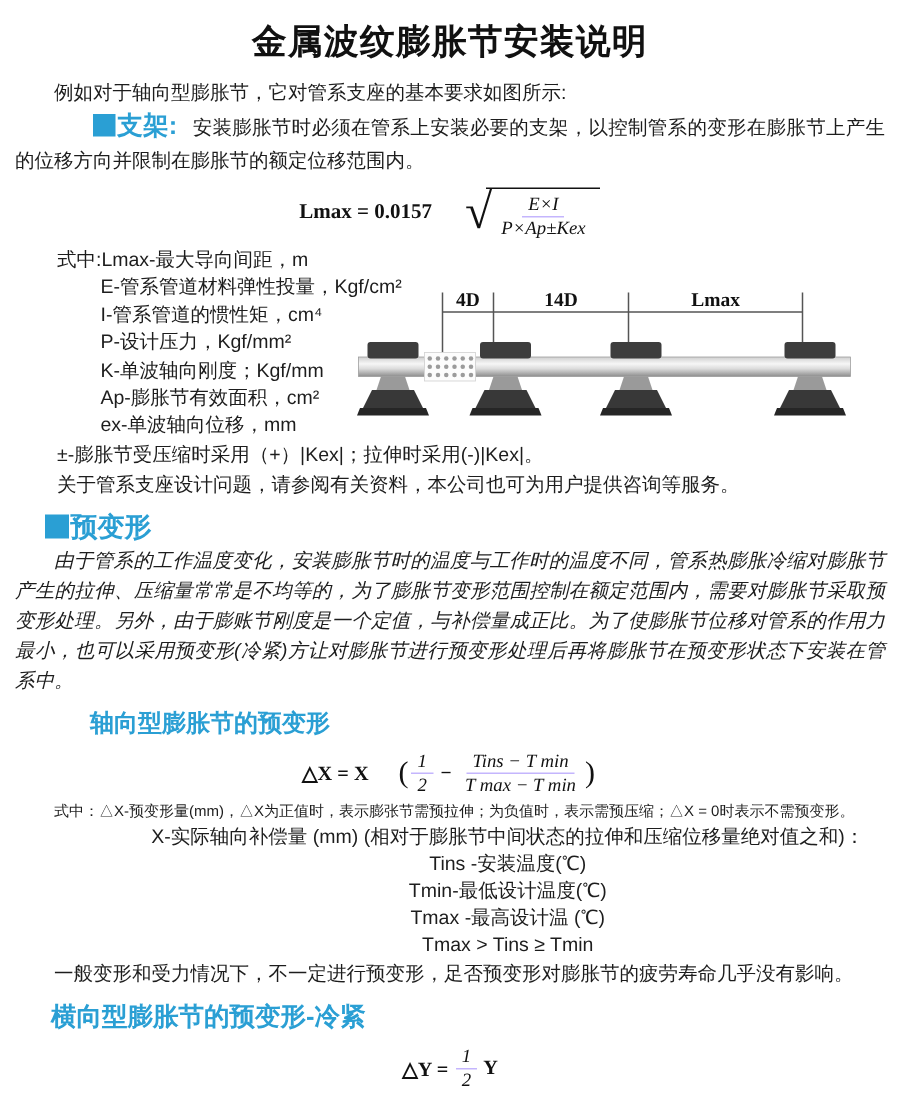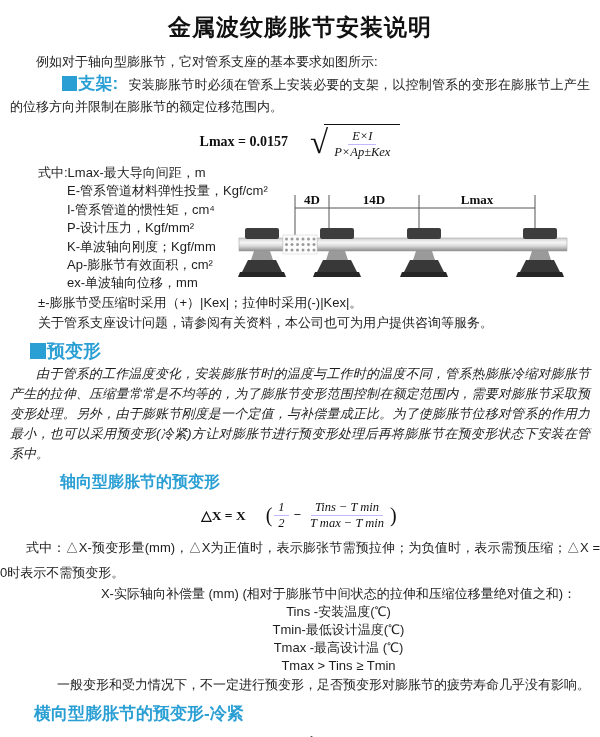--- a/index.html
+++ b/index.html
@@ -58,23 +58,23 @@
 
   h3.sub { color:var(--accent); font-size:16px; font-weight:bold; margin:8px 0 2px 60px; }
   h3.sub2 { color:var(--accent); font-size:17px; font-weight:bold; margin:8px 0 0 34px; }
 
   .f2 { margin:4px 0 2px; height:36px; font-size:13px; }
   .f2 .f-prefix { font-size:13.5px; margin-right:18px; }
   .paren { font-size:20px; font-weight:400; margin:0 2px; line-height:1; }
   .op { margin:0 5px; font-weight:bold; }
 
   .notes { margin-top:2px; }
-  .n-long { font-size:13px; line-height:25px; margin:0 0; text-align:justify; text-indent:26px; }
+  .n-long { font-size:10px; line-height:14px; margin:0 10px; text-align:justify; text-indent:26px; }
   .n-ind  { font-size:13px; line-height:18px; margin:0 10px 0 87px; text-align:center; }
-  .n-gen  { font-size:13px; line-height:19px; margin:0 10px; text-indent:26px; text-align:right; }
+  .n-gen  { font-size:13px; line-height:19px; margin:0 10px; text-indent:26px; text-align:left; }
 
   .f3 { margin:8px 0 6px; height:30px; }
   .f3 .f-prefix { font-size:13.5px; margin-right:5px; }
   .f3 .f-suffix { font-weight:bold; font-size:13.5px; margin-left:4px; }
 </style>
 </head>
 <body>
 
 <div class="page">
 

